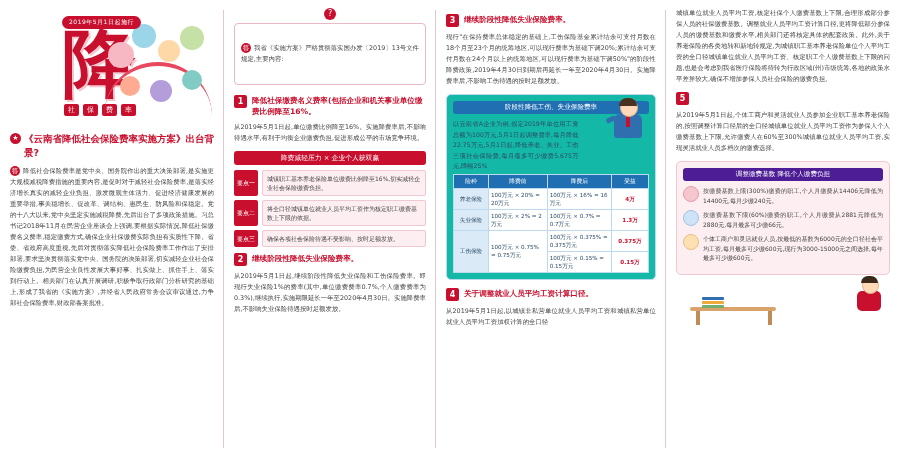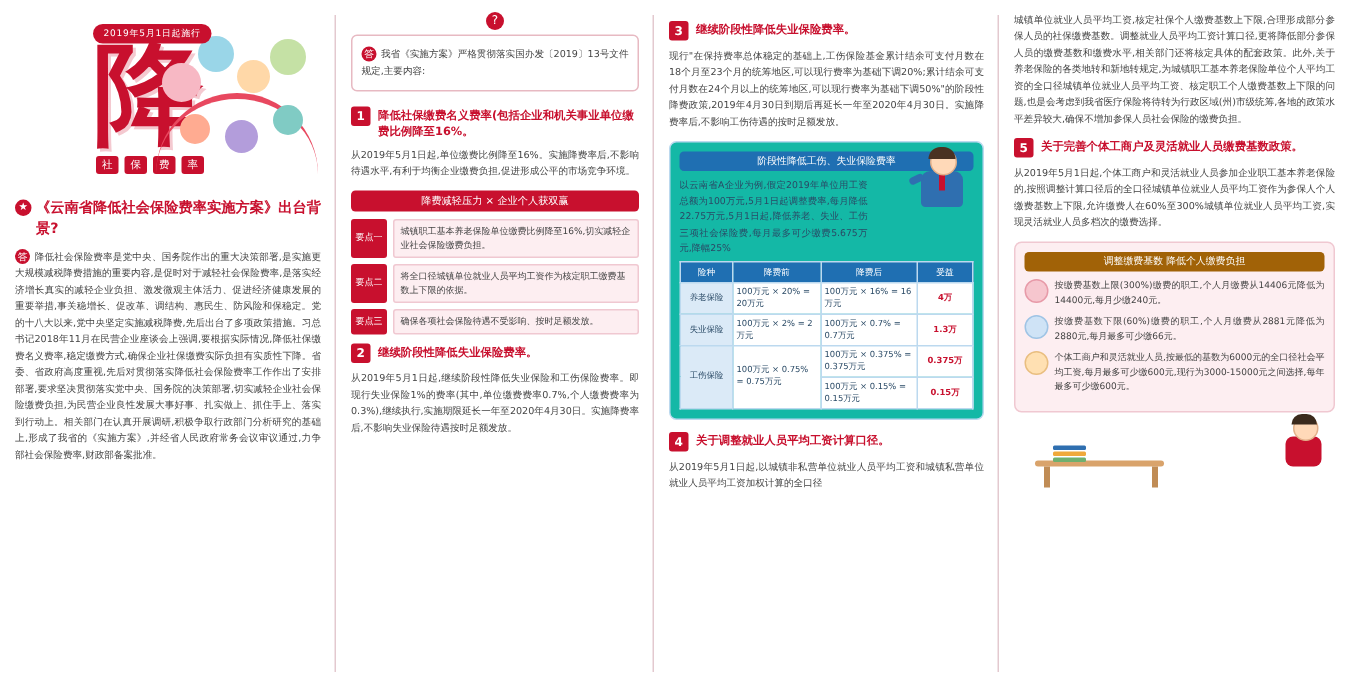--- a/index.html
+++ b/index.html
@@ -68,21 +68,21 @@
   
   .head2{
     font-size:9.5px;font-weight:bold;color:#c8102e;line-height:14px;text-align:center;
     margin:4px 0 8px 0;
   }
   .qmark{
     width:12px;height:12px;border-radius:50%;background:#c8102e;color:#fff;
     font-size:8px;line-height:12px;text-align:center;display:block;margin:0 auto 3px auto;
   }
   .qa-box{
-    border:1px solid #e7b9c2;border-radius:4px;padding:7px 6px;font-size:6.4px;
+    border:1px solid #e7b9c2;border-radius:4px;padding:19px 6px;font-size:6.4px;
     line-height:11px;color:#444;text-align:justify;margin-bottom:10px;
   }
   .numhead{display:flex;align-items:flex-start;gap:5px;margin:6px 0 5px 0;}
   .num{
     flex:none;width:13px;height:13px;background:#c8102e;color:#fff;border-radius:2px;
     font-size:8px;line-height:13px;text-align:center;font-weight:bold;
   }
   .numtxt{font-size:7.6px;font-weight:bold;color:#c8102e;line-height:11px;}
   .para{font-size:6.4px;line-height:11px;color:#444;text-align:justify;margin-bottom:7px;}
 
@@ -125,21 +125,21 @@
   .tbl td{border:1px solid #bcd9ef;padding:2px 2px;color:#2a4a66;line-height:8px;background:#fff;}
   .tbl td.key{background:#dbeaf7;text-align:center;width:30px;}
   .tbl td.res{text-align:center;color:#c8102e;font-weight:bold;width:32px;background:#fff;}
   .hl{color:#c8102e;}
 
   
   .pink-card{
     background:#fdeef1;border:1px solid #f0c8d1;border-radius:5px;padding:6px;margin:6px 0 6px 0;
   }
   .pink-ribbon{
-    background:#a16207;color:#fff;font-size:6.6px;text-align:center;border-radius:3px;
+    background:#4c1d95;color:#fff;font-size:6.6px;text-align:center;border-radius:3px;
     padding:2px 0;margin-bottom:5px;
   }
   .bullet{display:flex;gap:4px;margin-bottom:5px;align-items:flex-start;}
   .bico{flex:none;width:14px;height:14px;border-radius:50%;background:#f6c6ce;border:1px solid #e79aa8;}
   .bico.b2{background:#cfe3f6;border-color:#9fc4e5;}
   .bico.b3{background:#ffe0b2;border-color:#e9be80;}
   .btxt{font-size:6px;line-height:9.5px;color:#444;text-align:justify;}
   .desk{position:relative;height:44px;margin-top:2px;}
   .desk .top{position:absolute;left:14px;bottom:14px;width:86px;height:4px;background:#d9a36b;border-radius:2px;}
   .desk .leg1{position:absolute;left:20px;bottom:0;width:4px;height:14px;background:#c08c55;}
@@ -285,21 +285,20 @@
       <div class="numtxt">关于调整就业人员平均工资计算口径。</div>
     </div>
     <div class="para">从2019年5月1日起,以城镇非私营单位就业人员平均工资和城镇私营单位就业人员平均工资加权计算的全口径</div>
   </div>
 
   <div class="col c4 last">
     <div class="para">城镇单位就业人员平均工资,核定社保个人缴费基数上下限,合理形成部分参保人员的社保缴费基数。调整就业人员平均工资计算口径,更将降低部分参保人员的缴费基数和缴费水平,相关部门还将核定具体的配套政策。此外,关于养老保险的各类地转和新地转规定,为城镇职工基本养老保险单位个人平均工资的全口径城镇单位就业人员平均工资、核定职工个人缴费基数上下限的问题,也是会考虑到我省医疗保险将待转为行政区域(州)市级统筹,各地的政策水平差异较大,确保不增加参保人员社会保险的缴费负担。</div>
 
     <div class="numhead">
       <div class="num">5</div>
-      <div class="numtxt">关于完善个体工商户及灵活就业人员缴费基数政策。</div>
     </div>
     <div class="para">从2019年5月1日起,个体工商户和灵活就业人员参加企业职工基本养老保险的,按照调整计算口径后的全口径城镇单位就业人员平均工资作为参保人个人缴费基数上下限,允许缴费人在60%至300%城镇单位就业人员平均工资,实现灵活就业人员多档次的缴费选择。</div>
 
     <div class="pink-card">
       <div class="pink-ribbon">调整缴费基数 降低个人缴费负担</div>
 
       <div class="bullet">
         <div class="bico"></div>
         <div class="btxt">按缴费基数上限(300%)缴费的职工,个人月缴费从14406元降低为14400元,每月少缴240元。</div>
       </div>

